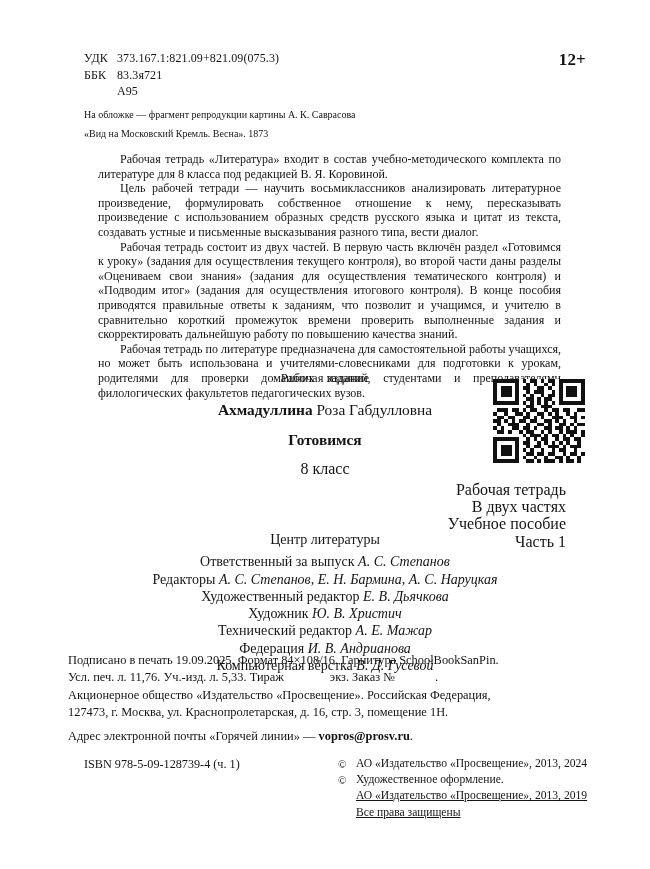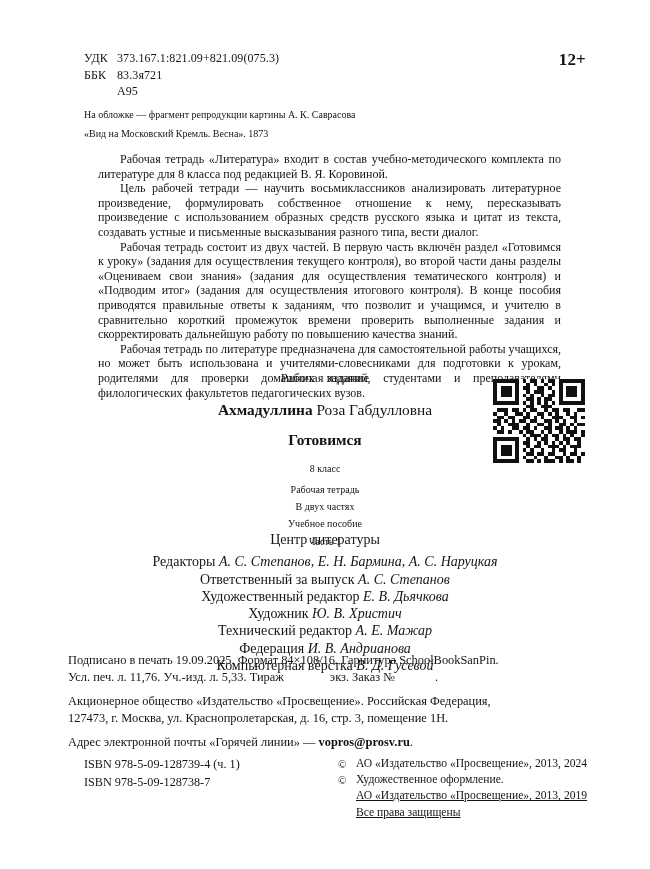--- a/index.html
+++ b/index.html
@@ -88,27 +88,28 @@
     margin-bottom: 11px;
   }
   .author .surname { font-weight: bold; }
   .title-main {
     font-size: 15.4px;
     font-weight: bold;
     line-height: 19px;
     margin-bottom: 11px;
   }
   .grade {
-    font-size: 10px;
+    font-size: 16px;
     line-height: 18px;
     margin-bottom: 3px;
   }
   .subline {
-    font-size: 10px;
+    font-size: 16px;
     line-height: 17.2px;
+    text-align: right;
   }
 
   
   .credits {
     position: absolute;
     left: 84px;
     top: 531px;
     width: 482px;
     text-align: center;
     font-size: 14px;
@@ -122,21 +123,21 @@
     position: absolute;
     left: 68px;
     top: 652px;
     width: 514px;
     text-align: left;
     font-size: 12.4px;
     line-height: 17.4px;
   }
   .imprint .gap-a { display: inline-block; width: 46px; }
   .imprint .gap-b { display: inline-block; width: 40px; }
-  .imprint .blk2 { margin-top: 6px; }
+  .imprint .blk2 { }
   .imprint .blk3 { margin-top: 6px; }
   .imprint b { font-weight: bold; margin-top: 30px; }
 
   
   .isbn {
     position: absolute;
     left: 84px;
     top: 756px;
     font-size: 12.2px;
     font-weight: normal;
@@ -394,40 +395,39 @@
           <rect x="14" y="22" width="3" height="1"></rect>
           <rect x="18" y="22" width="1" height="1"></rect>
           <rect x="20" y="22" width="2" height="1"></rect>
           <rect x="23" y="22" width="1" height="1"></rect>
       </g>
     </svg>
   </div>
 
   <div class="credits">
     <div class="dept">Центр литературы</div>
+    <div><span>Ответственный за выпуск </span><span class="nm">А. С. Степанов</span></div>
     <div><span>Редакторы </span><span class="nm">А. С. Степанов, Е. Н. Бармина, А. С. Наруцкая</span></div>
-    <div><span>Ответственный за выпуск </span><span class="nm">А. С. Степанов</span></div>
     <div><span>Художественный редактор </span><span class="nm">Е. В. Дьячкова</span></div>
     <div><span>Художник </span><span class="nm">Ю. В. Христич</span></div>
     <div><span>Технический редактор </span><span class="nm">А. Е. Мажар</span></div>
     <div><span>Федерация </span><span class="nm">И. В. Андрианова</span></div>
     <div><span>Компьютерная вёрстка </span><span class="nm">В. Д. Гусевой</span></div>
   </div>
 
   <div class="imprint">
     <div>Подписано в печать 19.09.2025. Формат 84×108/16. Гарнитура SchoolBookSanPin.</div>
     <div><span>Усл. печ. л. 11,76. Уч.-изд. л. 5,33. Тираж</span><span class="gap-a"></span><span>экз. Заказ №</span><span class="gap-b"></span><span>.</span></div>
     <div class="blk2">Акционерное общество «Издательство «Просвещение». Российская Федерация,</div>
     <div>127473, г. Москва, ул. Краснопролетарская, д. 16, стр. 3, помещение 1Н.</div>
     <div class="blk3"><span>Адрес электронной почты «Горячей линии» — </span><b>vopros@prosv.ru</b><span>.</span></div>
   </div>
 
   <div class="isbn">
     <div>ISBN 978-5-09-128739-4 (ч. 1)</div>
-    <div>ISBN 978-5-09-128738-7</div>
   </div>
 
   <div class="copyright">
     <div class="cp-row">
       <span class="cp-mark">©</span>
       <span class="cp-text">АО «Издательство «Просвещение», 2013, 2024</span>
     </div>
     <div class="cp-row">
       <span class="cp-mark">©</span>
       <span class="cp-text">Художественное оформление.</span>

